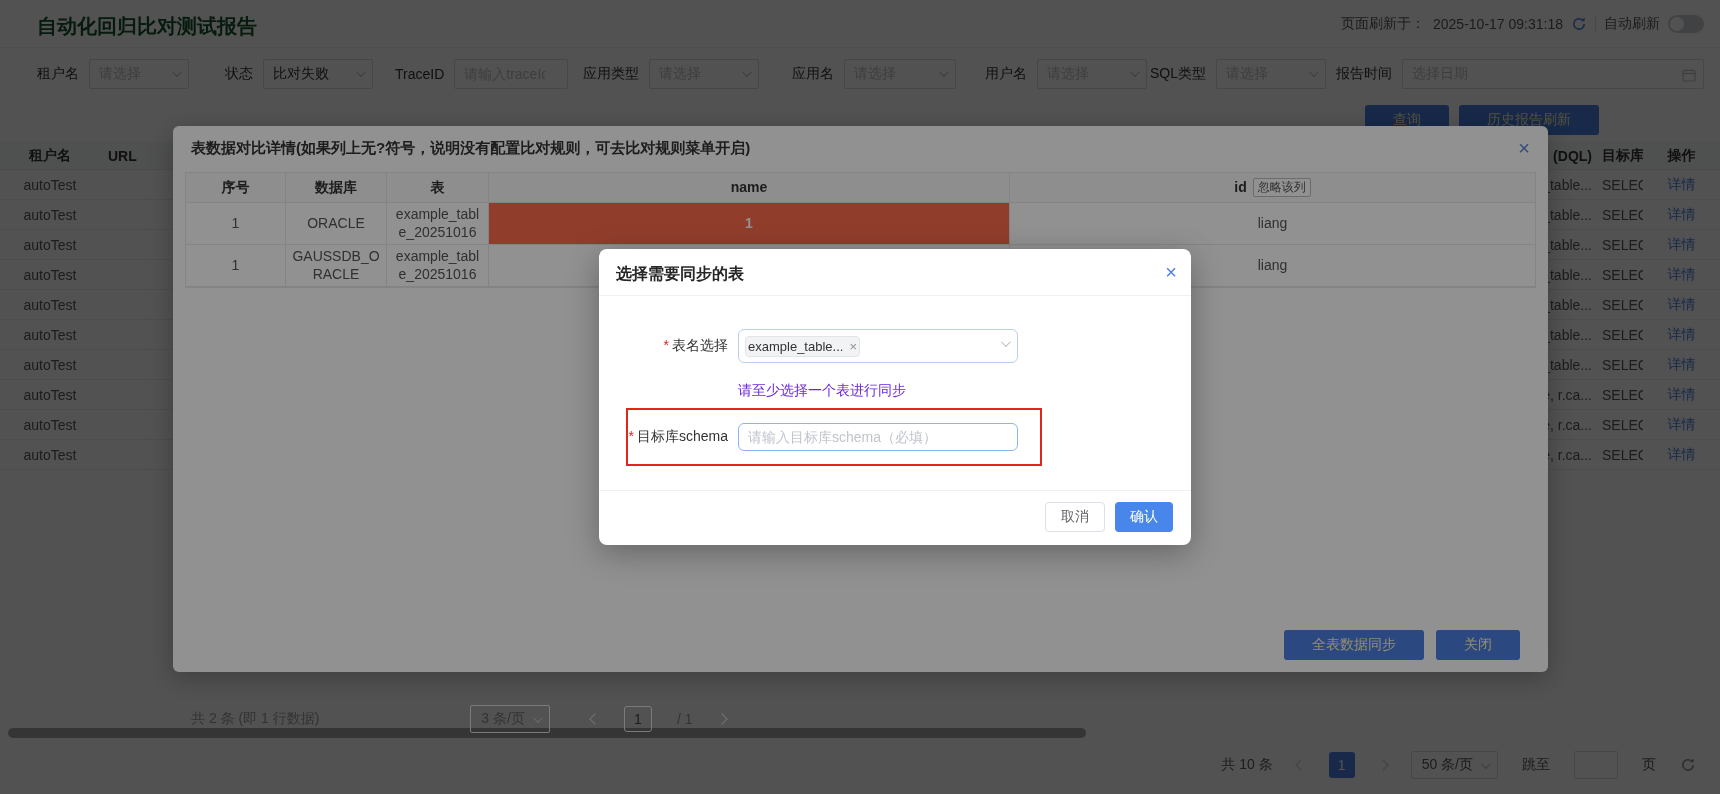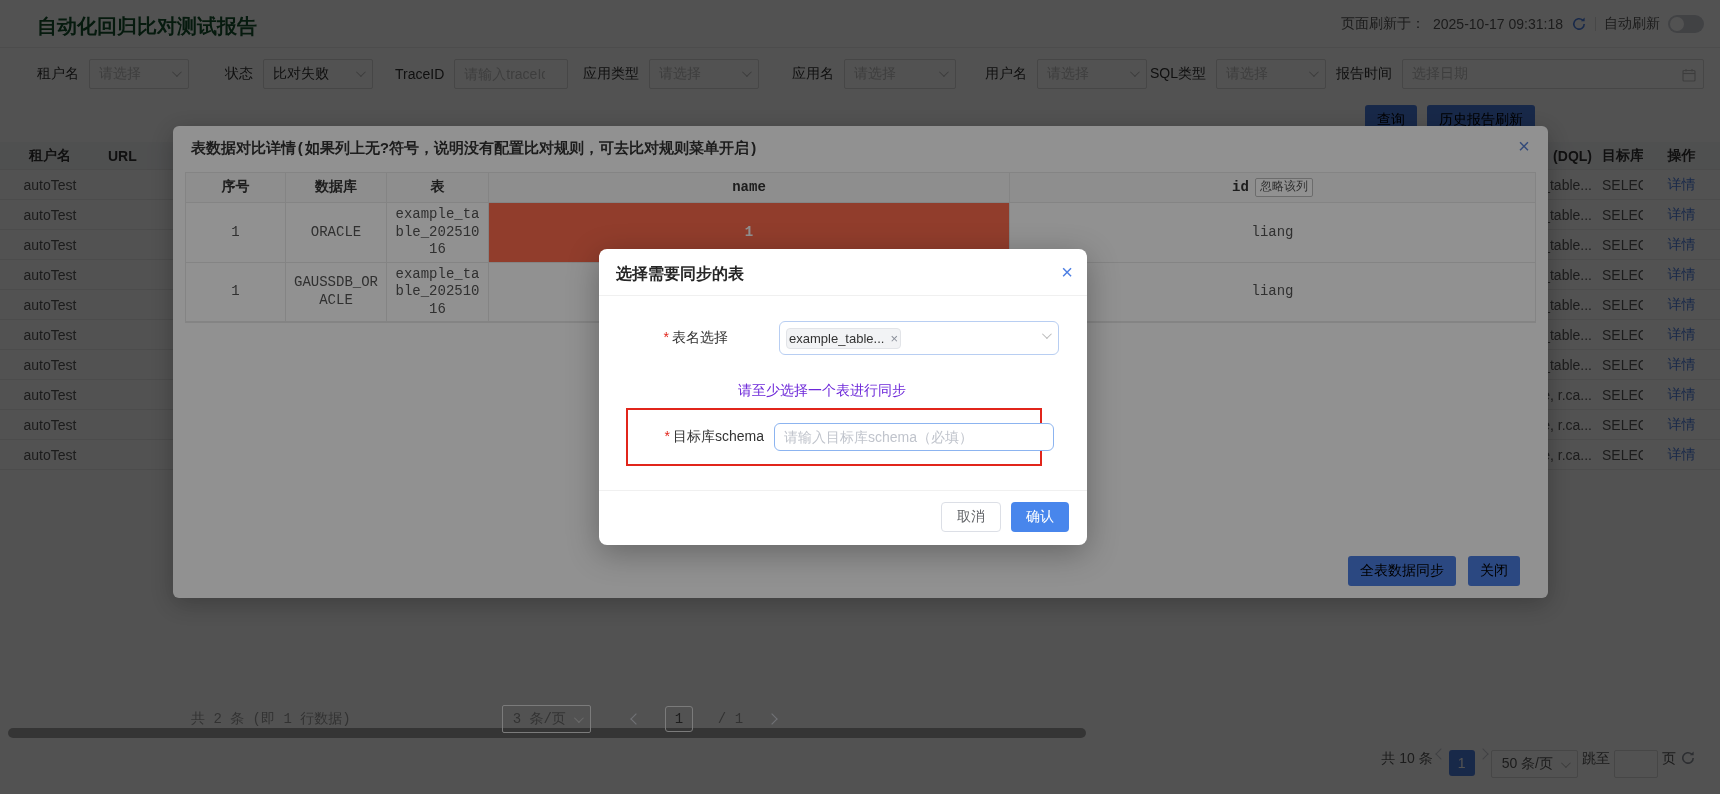--- a/index.html
+++ b/index.html
@@ -22,63 +22,63 @@
   .ffield { position:absolute; top:11px; height:30px; display:flex; align-items:center; gap:10px; }
   .flabel { color:#333; white-space:nowrap; }
   .fselect, .finput { position:relative; height:30px; border:1px solid #d9d9d9; border-radius:2px; background:#fff; display:flex; align-items:center; padding:0 22px 0 9px; }
   .ph { color:#bfbfbf; white-space:nowrap; overflow:hidden; }
   .val { color:#333; white-space:nowrap; }
   .chev { position:absolute; right:9px; top:10px; width:7px; height:7px; border-right:1.3px solid #bbb; border-bottom:1.3px solid #bbb; transform:rotate(45deg) translateY(-2px); }
   .finput input { border:none; outline:none; width:100%; font:inherit; color:#333; background:transparent; }
   .finput input::placeholder { color:#bfbfbf; }
   .cal-ic { position:absolute; right:7px; top:8px; width:14px; height:14px; color:#bfbfbf; }
   .btnrow { position:absolute; top:105px; left:1365px; display:flex; gap:10px; }
-  .btn-blue { height:30px; padding:0 12px; background:#4d7fe3; color:#000000; border:none; border-radius:3px; font:inherit; white-space:nowrap; }
+  .btn-blue { height:30px; padding:0 28px; background:#4d7fe3; color:#fef9c3; border:none; border-radius:3px; font:inherit; white-space:nowrap; }
   
   .bgtable { position:absolute; left:0; top:142px; width:1720px; }
   .bgrow { display:grid; grid-template-columns:100px 1fr 160px 43px 77px; height:30px; border-bottom:1px solid #ebebeb; align-items:center; }
   .bgrow.hdr { height:28px; background:#f7f8fa; font-weight:bold; color:#333; }
   .bgc { padding:0 8px; white-space:nowrap; overflow:hidden; color:#595959; }
   .bgc.c1 { text-align:center; }
   .bgc.c2 { text-align:left; }
   .bgc.c3 { text-align:right; }
   .bgc.c4 { padding:0 2px; }
   .bgc.c5 { text-align:center; color:#4d7fe3; }
   .bgrow.hdr .bgc { color:#333; }
   
   .hscroll { position:absolute; left:8px; top:728px; width:1078px; height:10px; border-radius:5px; background:#a6a6a6; }
-  .pager { position:absolute; right:24px; top:750px; height:30px; display:flex; gap:4px; color:#595959; }
+  .pager { position:absolute; right:24px; top:750px; height:30px; display:flex; align-items:center; gap:24px; color:#595959; }
   .pg-arrow { width:8px; height:8px; border-left:1.5px solid #c6c9d1; border-bottom:1.5px solid #c6c9d1; }
   .pg-arrow.left  { transform:rotate(45deg); }
   .pg-arrow.right { transform:rotate(-135deg); }
   .pg-cur { width:26px; height:26px; background:#4d7fe3; color:#fff; border-radius:3px; display:flex; align-items:center; justify-content:center; }
   .pg-size { position:relative; height:28px; border:1px solid #d9d9d9; border-radius:2px; display:flex; align-items:center; padding:0 24px 0 10px; }
   .pg-jump { width:44px; height:28px; border:1px solid #d9d9d9; border-radius:2px; background:#fff; }
   .pg-refresh { width:16px; height:16px; color:#8a8f99; }
   
   .mask { position:absolute; inset:0; background:rgba(0,0,0,0.43); }
   .maskA { z-index:100; } .maskB { z-index:300; }
   
-  .bigmodal { position:absolute; left:173px; top:126px; width:1375px; height:472px; background:#fff; border-radius:6px; z-index:200; box-shadow:0 6px 24px rgba(0,0,0,0.25);font-family:Liberation Mono, monospace; }
+  .bigmodal { position:absolute; left:173px; top:126px; width:1375px; height:546px; background:#fff; border-radius:6px; z-index:200; box-shadow:0 6px 24px rgba(0,0,0,0.25); }
   .bm-title { position:absolute; left:18px; top:13px; font-size:15px; font-weight:600; color:#333; }
   .close-x { position:absolute; font-size:20px; line-height:1; color:#5b84d6; cursor:pointer; }
   .bm-close { right:18px; top:12px; }
   .bm-table { position:absolute; left:12px; top:46px; width:1351px; border:1px solid #e8e8e8; }
   .mrow { display:grid; grid-template-columns:100px 101px 102px 521px 1fr; }
   .mcell { border-right:1px solid #e8e8e8; border-bottom:1px solid #e8e8e8; display:flex; align-items:center; justify-content:center; text-align:center; padding:3px 6px; color:#555; word-break:break-all; line-height:1.25; }
   .mcell:last-child { border-right:none; }
   .mrow.hdr .mcell { background:#fafafa; font-weight:bold; color:#333; height:30px; padding:0 6px; }
   .mrow.r { min-height:38px; }
   .ignore-btn { margin-left:6px; font-size:12px; font-weight:normal; color:#555; border:1px solid #bfbfbf; border-radius:2px; padding:1px 4px; background:#fff; white-space:nowrap; }
   .idred { background:#ff6b4e; color:#fff; font-weight:bold; }
   .bm-pager { position:absolute; left:18px; top:578px; height:30px; display:flex; align-items:center; gap:25px; color:#595959; }
   .bm-pagebox { width:28px; height:26px; border:1px solid #d9d9d9; border-radius:3px; display:flex; align-items:center; justify-content:center; color:#333; }
   .bm-footer { position:absolute; right:28px; bottom:12px; display:flex; gap:12px; }
   
-  .innermodal { position:absolute; left:599px; top:249px; width:488px; height:296px; background:#fff; border-radius:8px; z-index:400; box-shadow:0 8px 32px rgba(0,0,0,0.3); }
+  .innermodal { position:absolute; left:599px; top:249px; width:592px; height:296px; background:#fff; border-radius:8px; z-index:400; box-shadow:0 8px 32px rgba(0,0,0,0.3); }
   .im-title { position:absolute; left:17px; top:15px; font-size:16px; font-weight:bold; color:#262626; }
   .im-close { right:14px; top:13px; color:#4d7fe3; }
   .im-div1 { position:absolute; left:0; top:46px; width:100%; height:1px; background:#f0f0f0; }
   .im-div2 { position:absolute; left:0; top:241px; width:100%; height:1px; background:#f0f0f0; }
   .im-row { position:absolute; display:flex; align-items:center; }
   .im-label { width:129px; text-align:right; color:#333; white-space:nowrap; }
   .req { color:#e1251b; margin-right:3px; }
   .im-select { position:relative; margin-left:10px; width:280px; height:34px; border:1px solid #b8cef2; border-radius:6px; display:flex; align-items:center; padding:0 24px 0 6px; }
   .tag { display:flex; align-items:center; gap:6px; background:#f2f3f5; border:1px solid #e2e4e8; border-radius:4px; padding:2px 2px; color:#333; font-size:13px; white-space:nowrap; }
   .tag .x { color:#8a8f99; font-size:13px; cursor:pointer; }
@@ -340,36 +340,36 @@
   </div>
 </div>
 
 <div class="mask maskB"></div>
 
 <div class="innermodal">
   <div class="im-title">选择需要同步的表</div>
   <span class="close-x im-close">×</span>
   <div class="im-div1"></div>
 
-  <div class="im-row" style="left:0; top:72px;gap:41px;">
+  <div class="im-row" style="left:0; top:80px;">
     <span class="im-label"><span class="req">*</span><span>表名选择</span></span>
     <div class="im-select">
       <span class="tag">
           <span>example_table...</span>
           <span class="x">×</span>
         </span>
       <i class="chev"></i>
     </div>
   </div>
 
   <div class="im-helper">请至少选择一个表进行同步</div>
 
   <div class="red-rect"></div>
 
-  <div class="im-row" style="left:0; top:174px;padding-left:36px;">
+  <div class="im-row" style="left:0; top:174px;">
     <span class="im-label"><span class="req">*</span><span>目标库schema</span></span>
     <input class="im-input" placeholder="请输入目标库schema（必填）" style="">
   </div>
 
   <div class="im-div2"></div>
   <div class="im-footer">
     <button class="btn-plain">取消</button>
     <button class="btn-confirm">确认</button>
   </div>
 </div>

